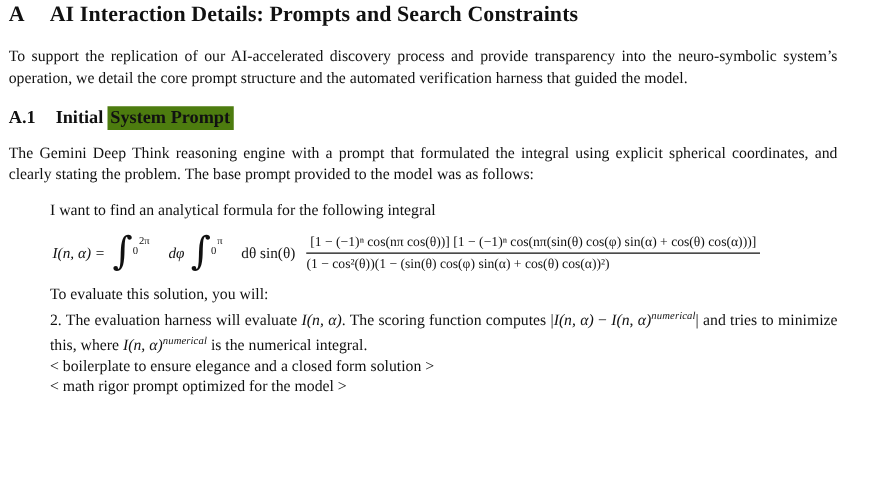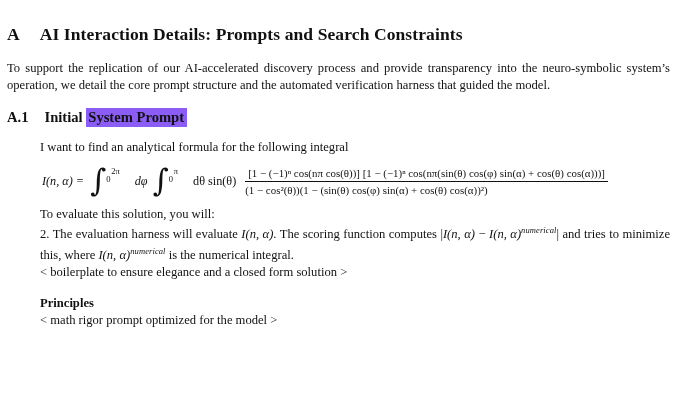--- a/index.html
+++ b/index.html
@@ -6,21 +6,21 @@
   body {
     width: 700px; height: 403px;
     background: #ffffff;
     color: #111111;
     font-family: "Liberation Serif", "DejaVu Serif", serif;
     overflow: hidden;
   }
   .page {
     box-sizing: border-box;
     width: 700px; height: 309px;
-    padding: 24px 30px 6px 7px;
+    padding: 1px 30px 6px 7px;
   }
   
   .sec-title {
     margin: 0 0 15px 0;
     font-size: 17.5px;
     font-weight: 700;
     letter-spacing: 0.1px;
   }
   .sec-title .sec-num { display: inline-block; margin-right: 20px; }
   
@@ -31,21 +31,21 @@
   }
   .just { text-align: justify; }
   
   .subsec-title {
     margin: 16px 0 11px 0;
     font-size: 14.6px;
     font-weight: 700;
   }
   .subsec-title .sub-num { display: inline-block; margin-right: 16px; }
   .hl {
-    background: #8b5cf6;
+    background: #4d7c0f;
     padding: 1px 3px 2px 2px;
   }
   
   .prompt-block {
     margin: 13px 0 0 33px;
   }
   .mi { font-style: italic; }
   .msup {
     font-style: italic;
     font-size: 8.5px;
@@ -103,20 +103,21 @@
 <body>
 
 <div class="page">
 
   <h1 class="sec-title"><span class="sec-num">A</span><span>AI Interaction Details: Prompts and Search Constraints</span></h1>
 
   <p class="body just">To support the replication of our AI-accelerated discovery process and provide transparency into the neuro-symbolic system’s operation, we detail the core prompt structure and the automated verification harness that guided the model.</p>
 
   <h2 class="subsec-title"><span class="sub-num">A.1</span><span>Initial </span><span class="hl">System Prompt</span></h2>
 
+  <p class="body just">The Gemini Deep Think reasoning engine with a prompt that formulated the integral using explicit spherical coordinates, and clearly stating the problem. The base prompt provided to the model was as follows:</p>
 
   <div class="prompt-block">
 
     <p class="body">I want to find an analytical formula for the following integral</p>
 
     <div class="equation">
       <span class="mi eq-lhs">I(n, α) =</span>
       <span class="intwrap">
           <span class="int-sign">∫</span>
           <span class="int-limits">
@@ -139,18 +140,17 @@
         </span>
     </div>
 
     <p class="body">To evaluate this solution, you will:</p>
 
 
     <p class="body just"><span>2.  The evaluation harness will evaluate </span><span class="mi">I(n, α)</span><span>.  The scoring function computes |</span><span class="mi">I(n, α)</span><span> − </span><span class="mi">I(n, α)</span><sup class="msup">numerical</sup><span>| and tries to minimize this, where </span><span class="mi">I(n, α)</span><sup class="msup">numerical</sup><span> is the numerical integral.</span></p>
 
     <p class="body">&lt; boilerplate to ensure elegance and a closed form solution &gt;</p>
 
-    <p class="principles-heading">Principles</p>
     <p class="body">&lt; math rigor prompt optimized for the model &gt;</p>
 
   </div>
 
 </div>
 
 </body></html>

